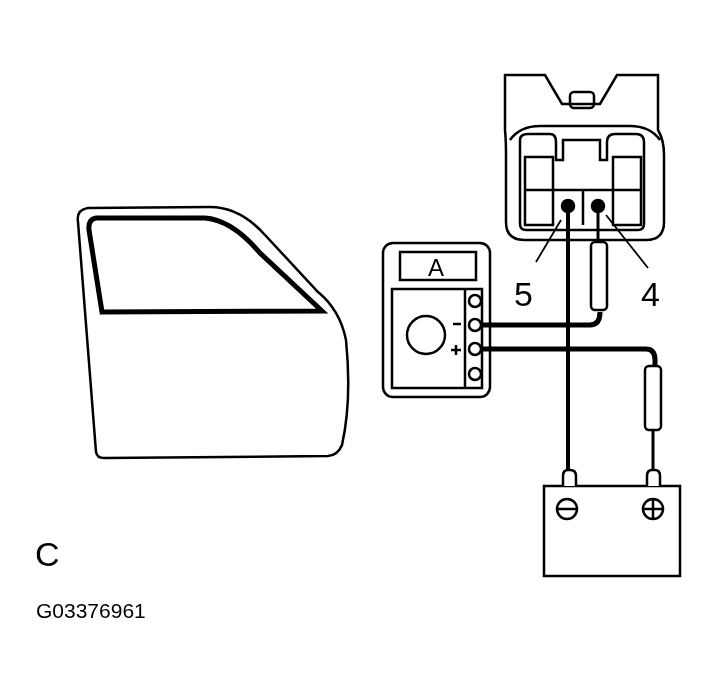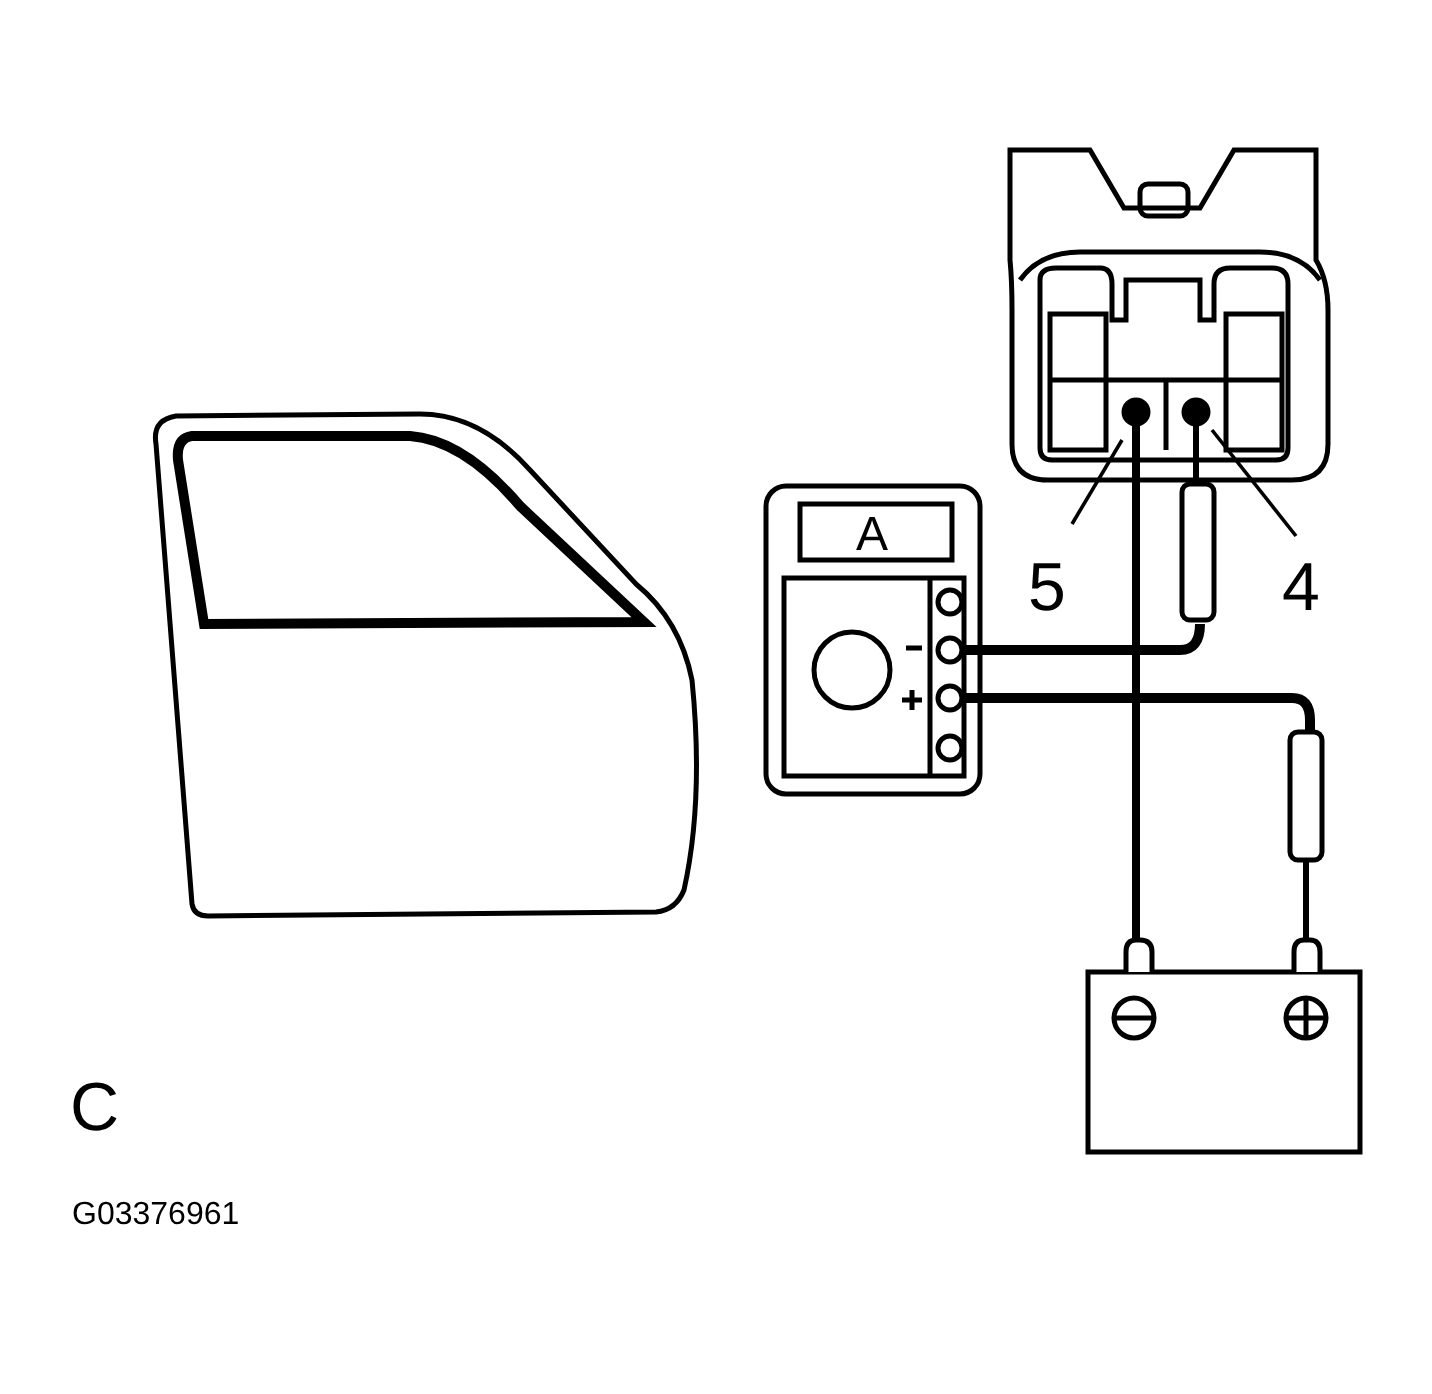--- a/index.html
+++ b/index.html
@@ -1,21 +1,21 @@
 <!DOCTYPE html>
 <html><head>
   <meta charset="utf-8">
   <style>
     html, body { margin: 0; padding: 0; background: #ffffff; }
     body { width: 716px; height: 697px; position: relative; overflow: hidden; font-family: "Liberation Sans", sans-serif; }
     svg.diagram { position: absolute; left: 0; top: 0; }
     .lbl { position: absolute; color: #000; font-family: "Liberation Sans", sans-serif; line-height: 1; }
     .terminal-label { font-size: 34px; }
     .view-label { left: 35px; top: 537px; font-size: 34px; }
-    .figure-id { left: 36px; top: 600px; font-size: 16px; }
+    .figure-id { left: 36px; top: 600px; font-size: 21px; }
     .meter-unit { position: absolute; font-size: 24px; left: 428px; top: 256px; }
   </style>
 </head>
 <body>
 
 <svg class="diagram" width="716" height="697" viewBox="0 0 716 697" xmlns="http://www.w3.org/2000/svg">
 
   <g fill="none" stroke="#000">
     <path stroke-width="2.5" d="M88,208 Q76,210 78,222 L96,452 Q97,458 104,458 L328,456 Q338,455 342,445 Q352,400 346,340 Q340,310 318,292 L265,235 Q240,207 210,207 Z"></path>
     <path stroke-width="5" d="M96,218 Q88,219 89,230 L102,312 L322,311 L260,253 Q232,220 205,218 Z"></path>

